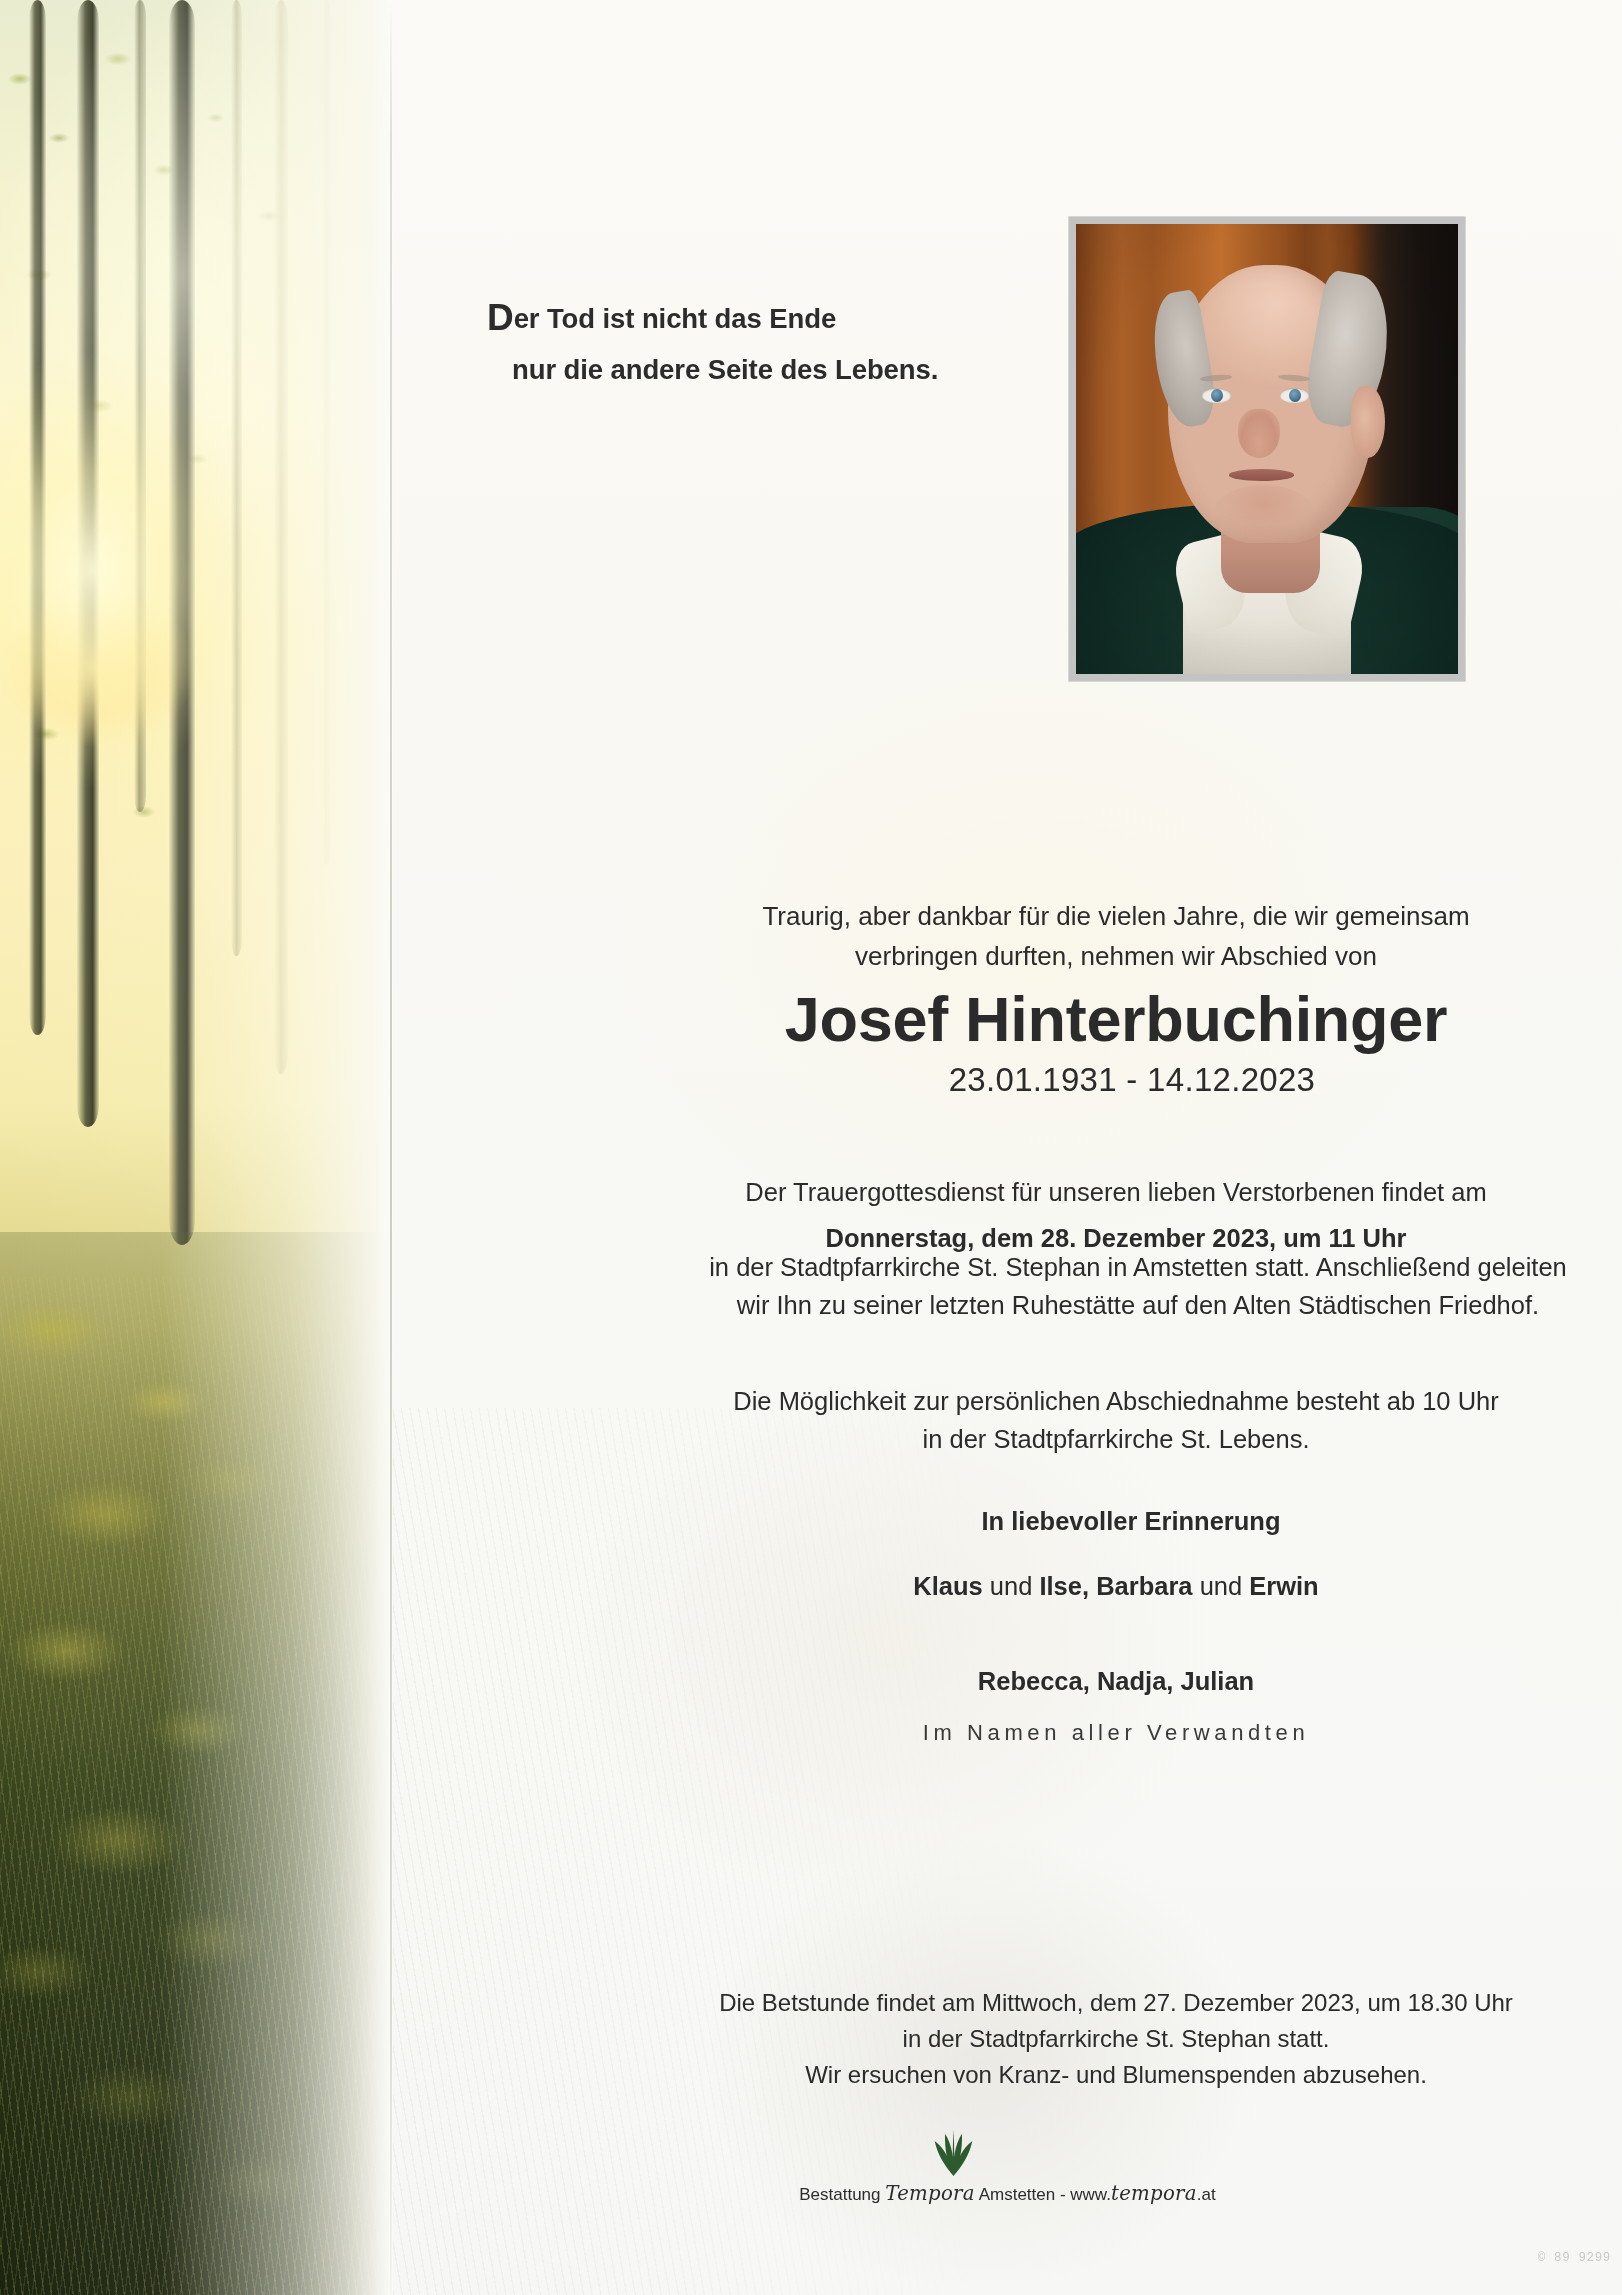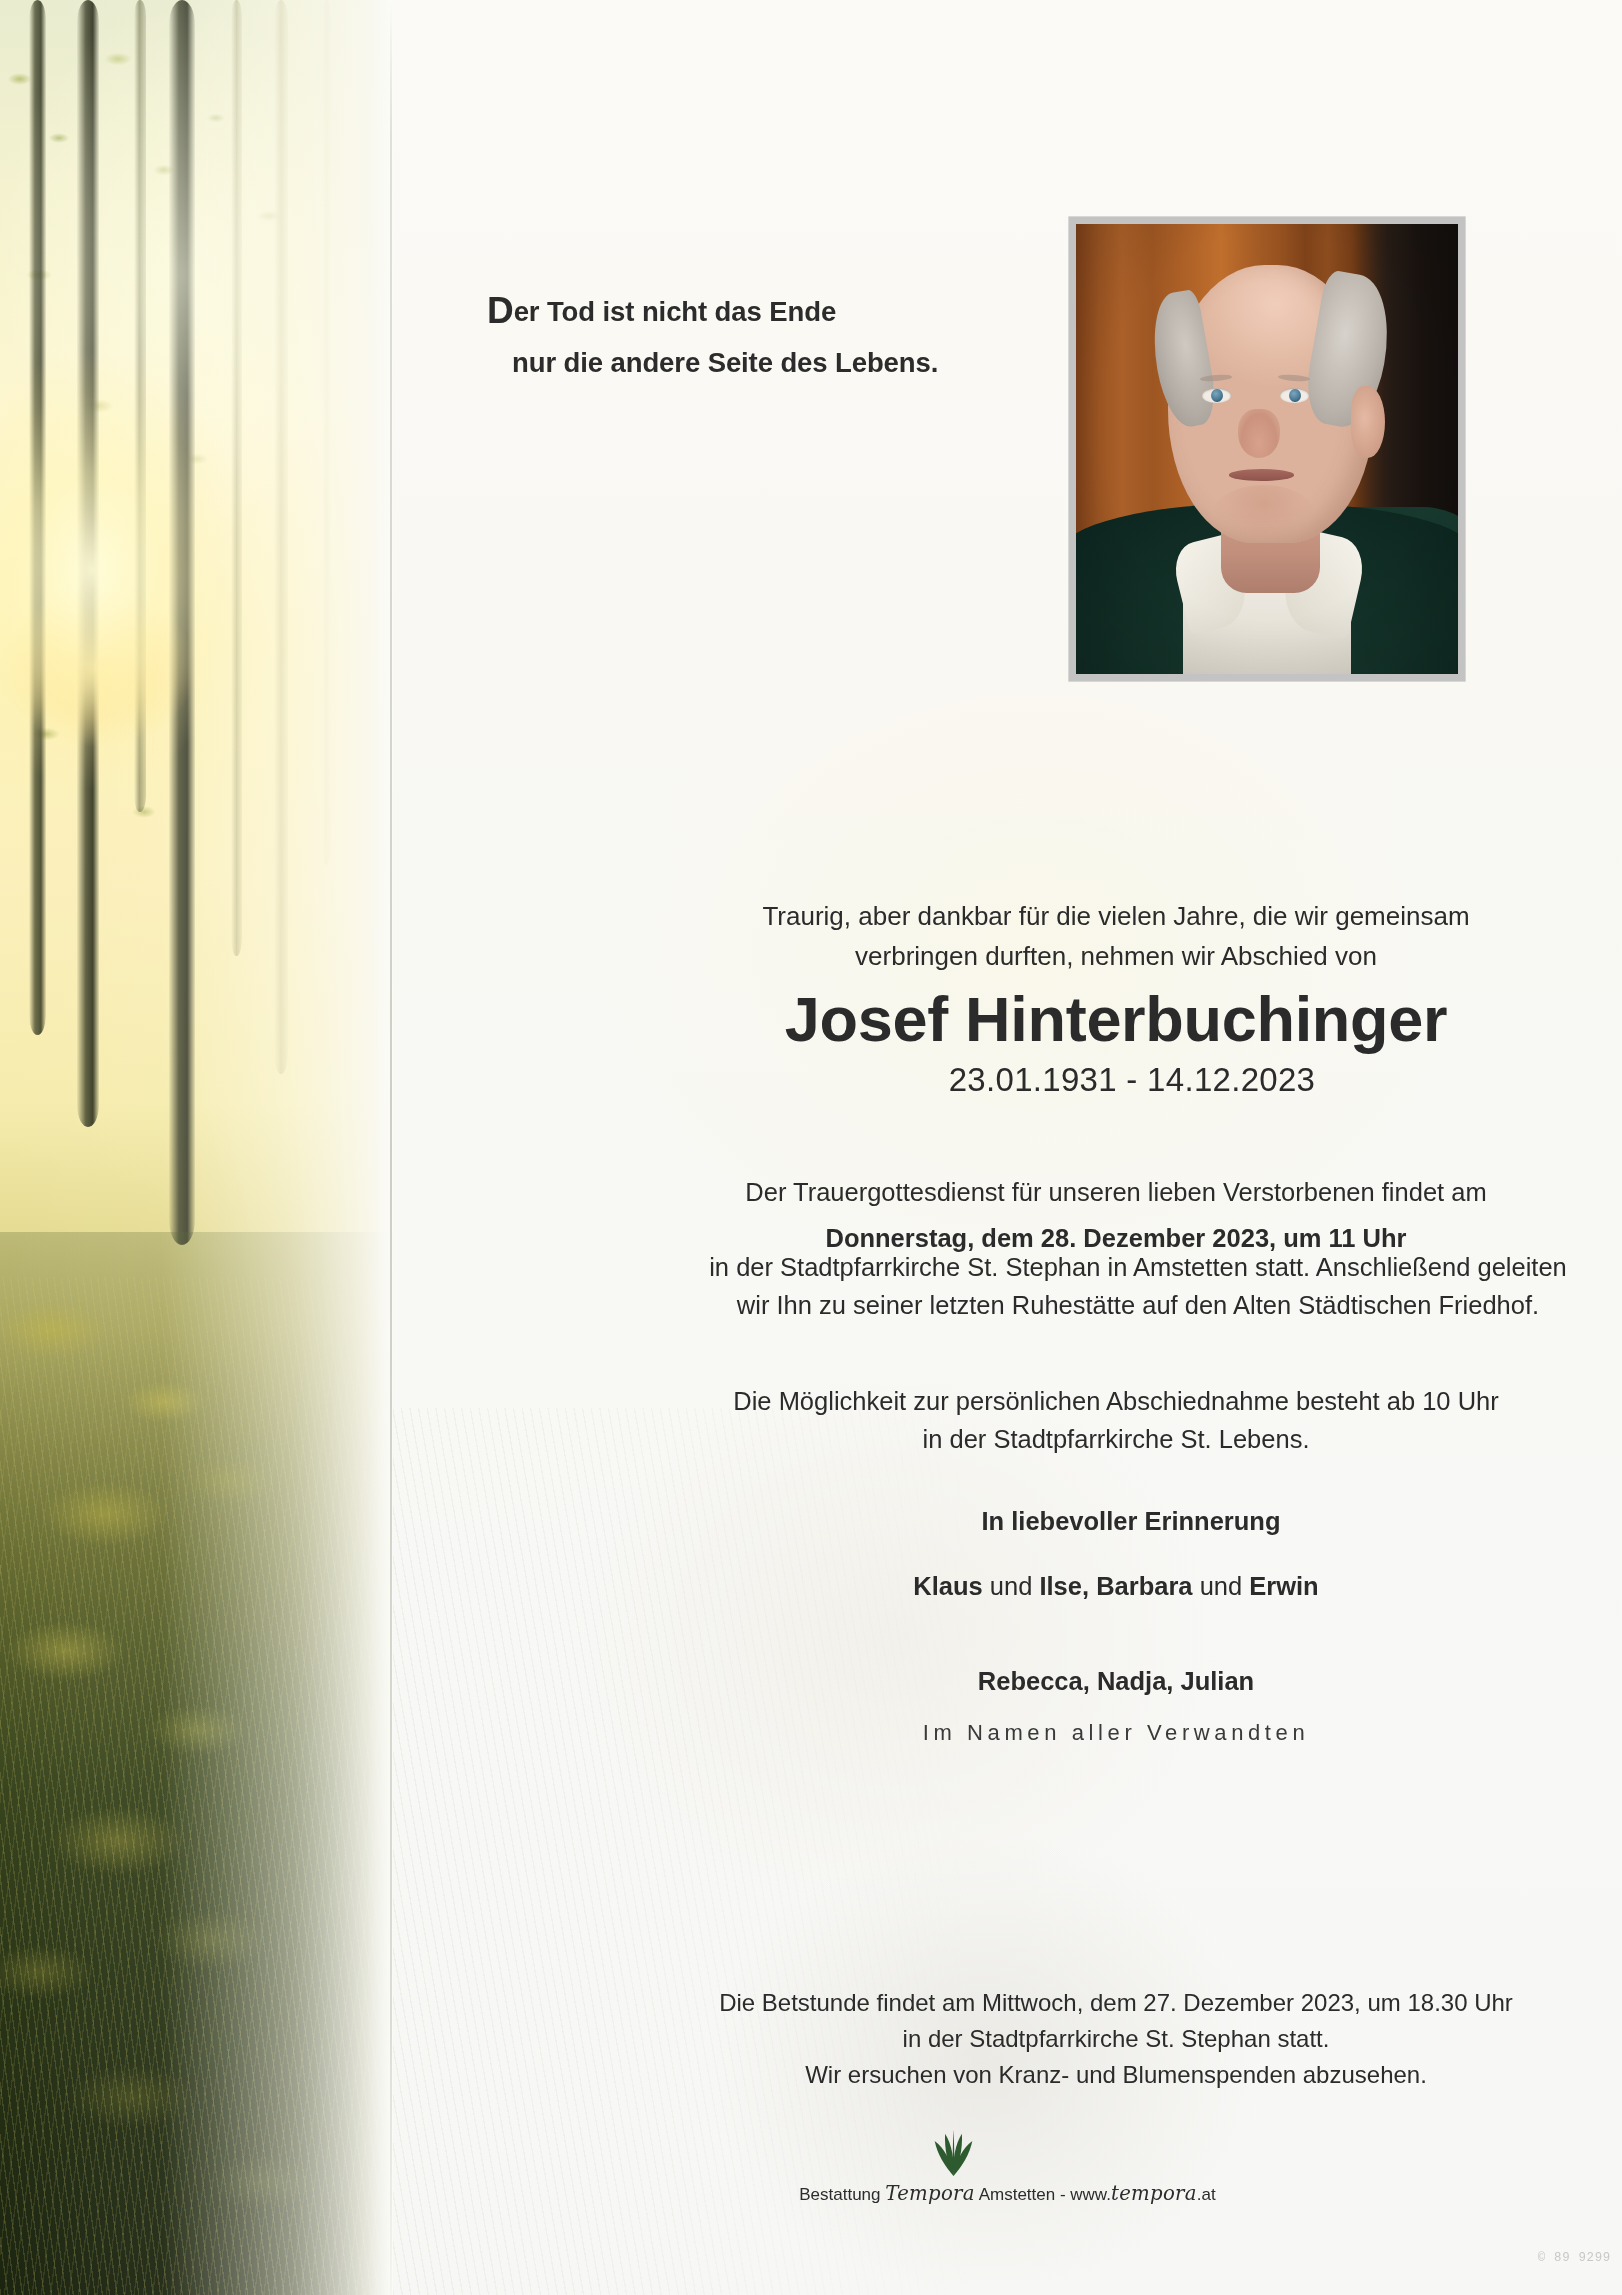--- a/index.html
+++ b/index.html
@@ -133,21 +133,21 @@
       rgba(0,0,0,0) 1.3px, rgba(0,0,0,0) 8.5px);
     mask-image:linear-gradient(90deg, rgba(0,0,0,0.9) 0%, rgba(0,0,0,0.55) 45%, rgba(0,0,0,0) 100%);
     -webkit-mask-image:linear-gradient(90deg, rgba(0,0,0,0.9) 0%, rgba(0,0,0,0.55) 45%, rgba(0,0,0,0) 100%);
   }
 
   
   #content { position:absolute; inset:0; }
 
   
   #quote {
-    position:absolute; left:487px; top:281px;
+    position:absolute; left:487px; top:288px;
     font-size:27.5px; font-weight:700; line-height:1.62;
     color:#2c2c2c; letter-spacing:-0.1px;
   }
   #quote .dropcap { font-size:37px; font-weight:700; vertical-align:-2px; }
   #quote .l2 { display:block; margin-left:25px; }
 
   
   #portrait-frame {
     position:absolute; left:1069px; top:217px;
     width:396px; height:464px;

